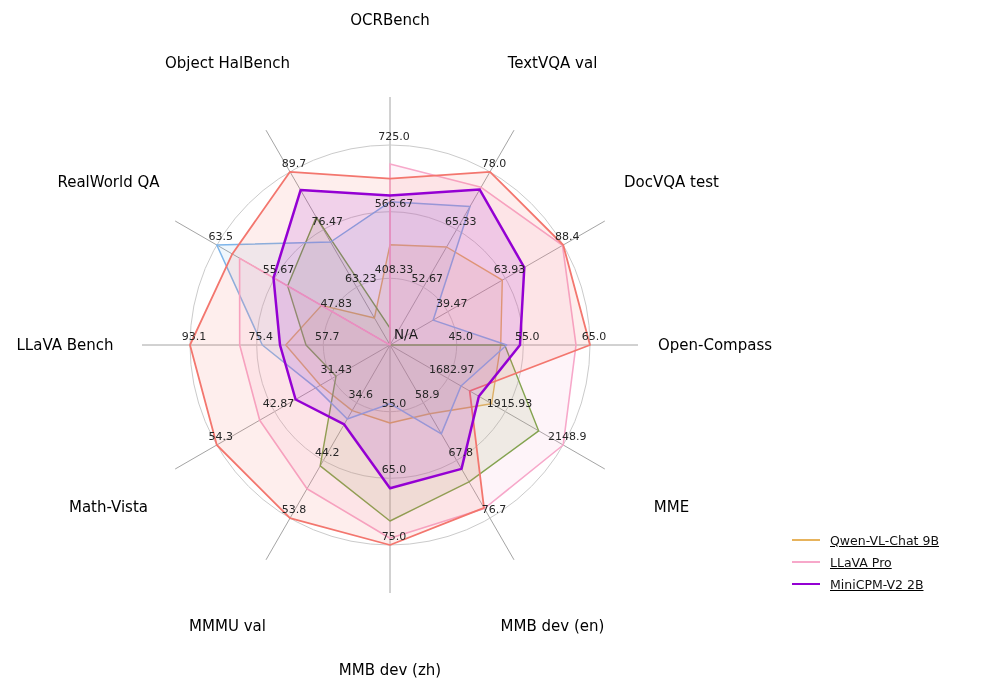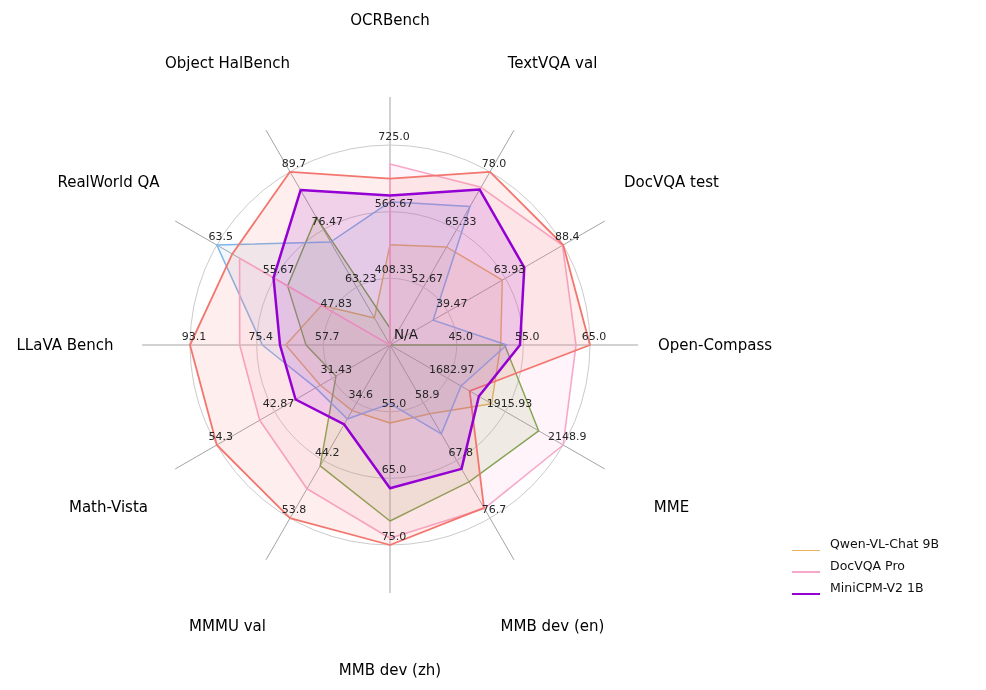--- a/index.html
+++ b/index.html
@@ -19,22 +19,23 @@
   svg text {
     font-family: "DejaVu Sans", "Liberation Sans", sans-serif;
   }
   .legend {
     position: absolute;
     left: 792px;
     top: 529px;
   }
   .legend-row {
     display: flex;
-    align-items: flex-end;
+    align-items: center;
     height: 22px;
+    text-decoration: underline;
   }
   .legend-swatch {
     width: 28px;
     margin-right: 10px;
     flex: 0 0 auto;
   }
   .legend-label {
     font-size: 12.5px;
     color: #111111;
     white-space: nowrap;
@@ -124,20 +125,20 @@
         <text x="227.5" y="63.5" text-anchor="middle" dominant-baseline="middle" font-size="15" fill="#000000">Object HalBench</text>
       </g>
     </svg>
   <div class="legend" id="legend">
       <div class="legend-row">
         <div class="legend-swatch" style="height: 1.5px; background: rgb(231, 179, 92);"></div>
         <span class="legend-label">Qwen-VL-Chat 9B</span>
       </div>
       <div class="legend-row">
         <div class="legend-swatch" style="height: 1.6px; background: rgb(247, 168, 202);"></div>
-        <span class="legend-label">DocVQA Pro</span>
+        <span class="legend-label">LLaVA Pro</span>
       </div>
       <div class="legend-row">
         <div class="legend-swatch" style="height: 2.5px; background: rgb(148, 0, 211);"></div>
-        <span class="legend-label">MiniCPM-V2 1B</span>
+        <span class="legend-label">MiniCPM-V2 2B</span>
       </div>
     </div>
 </div>
 
 </body></html>

